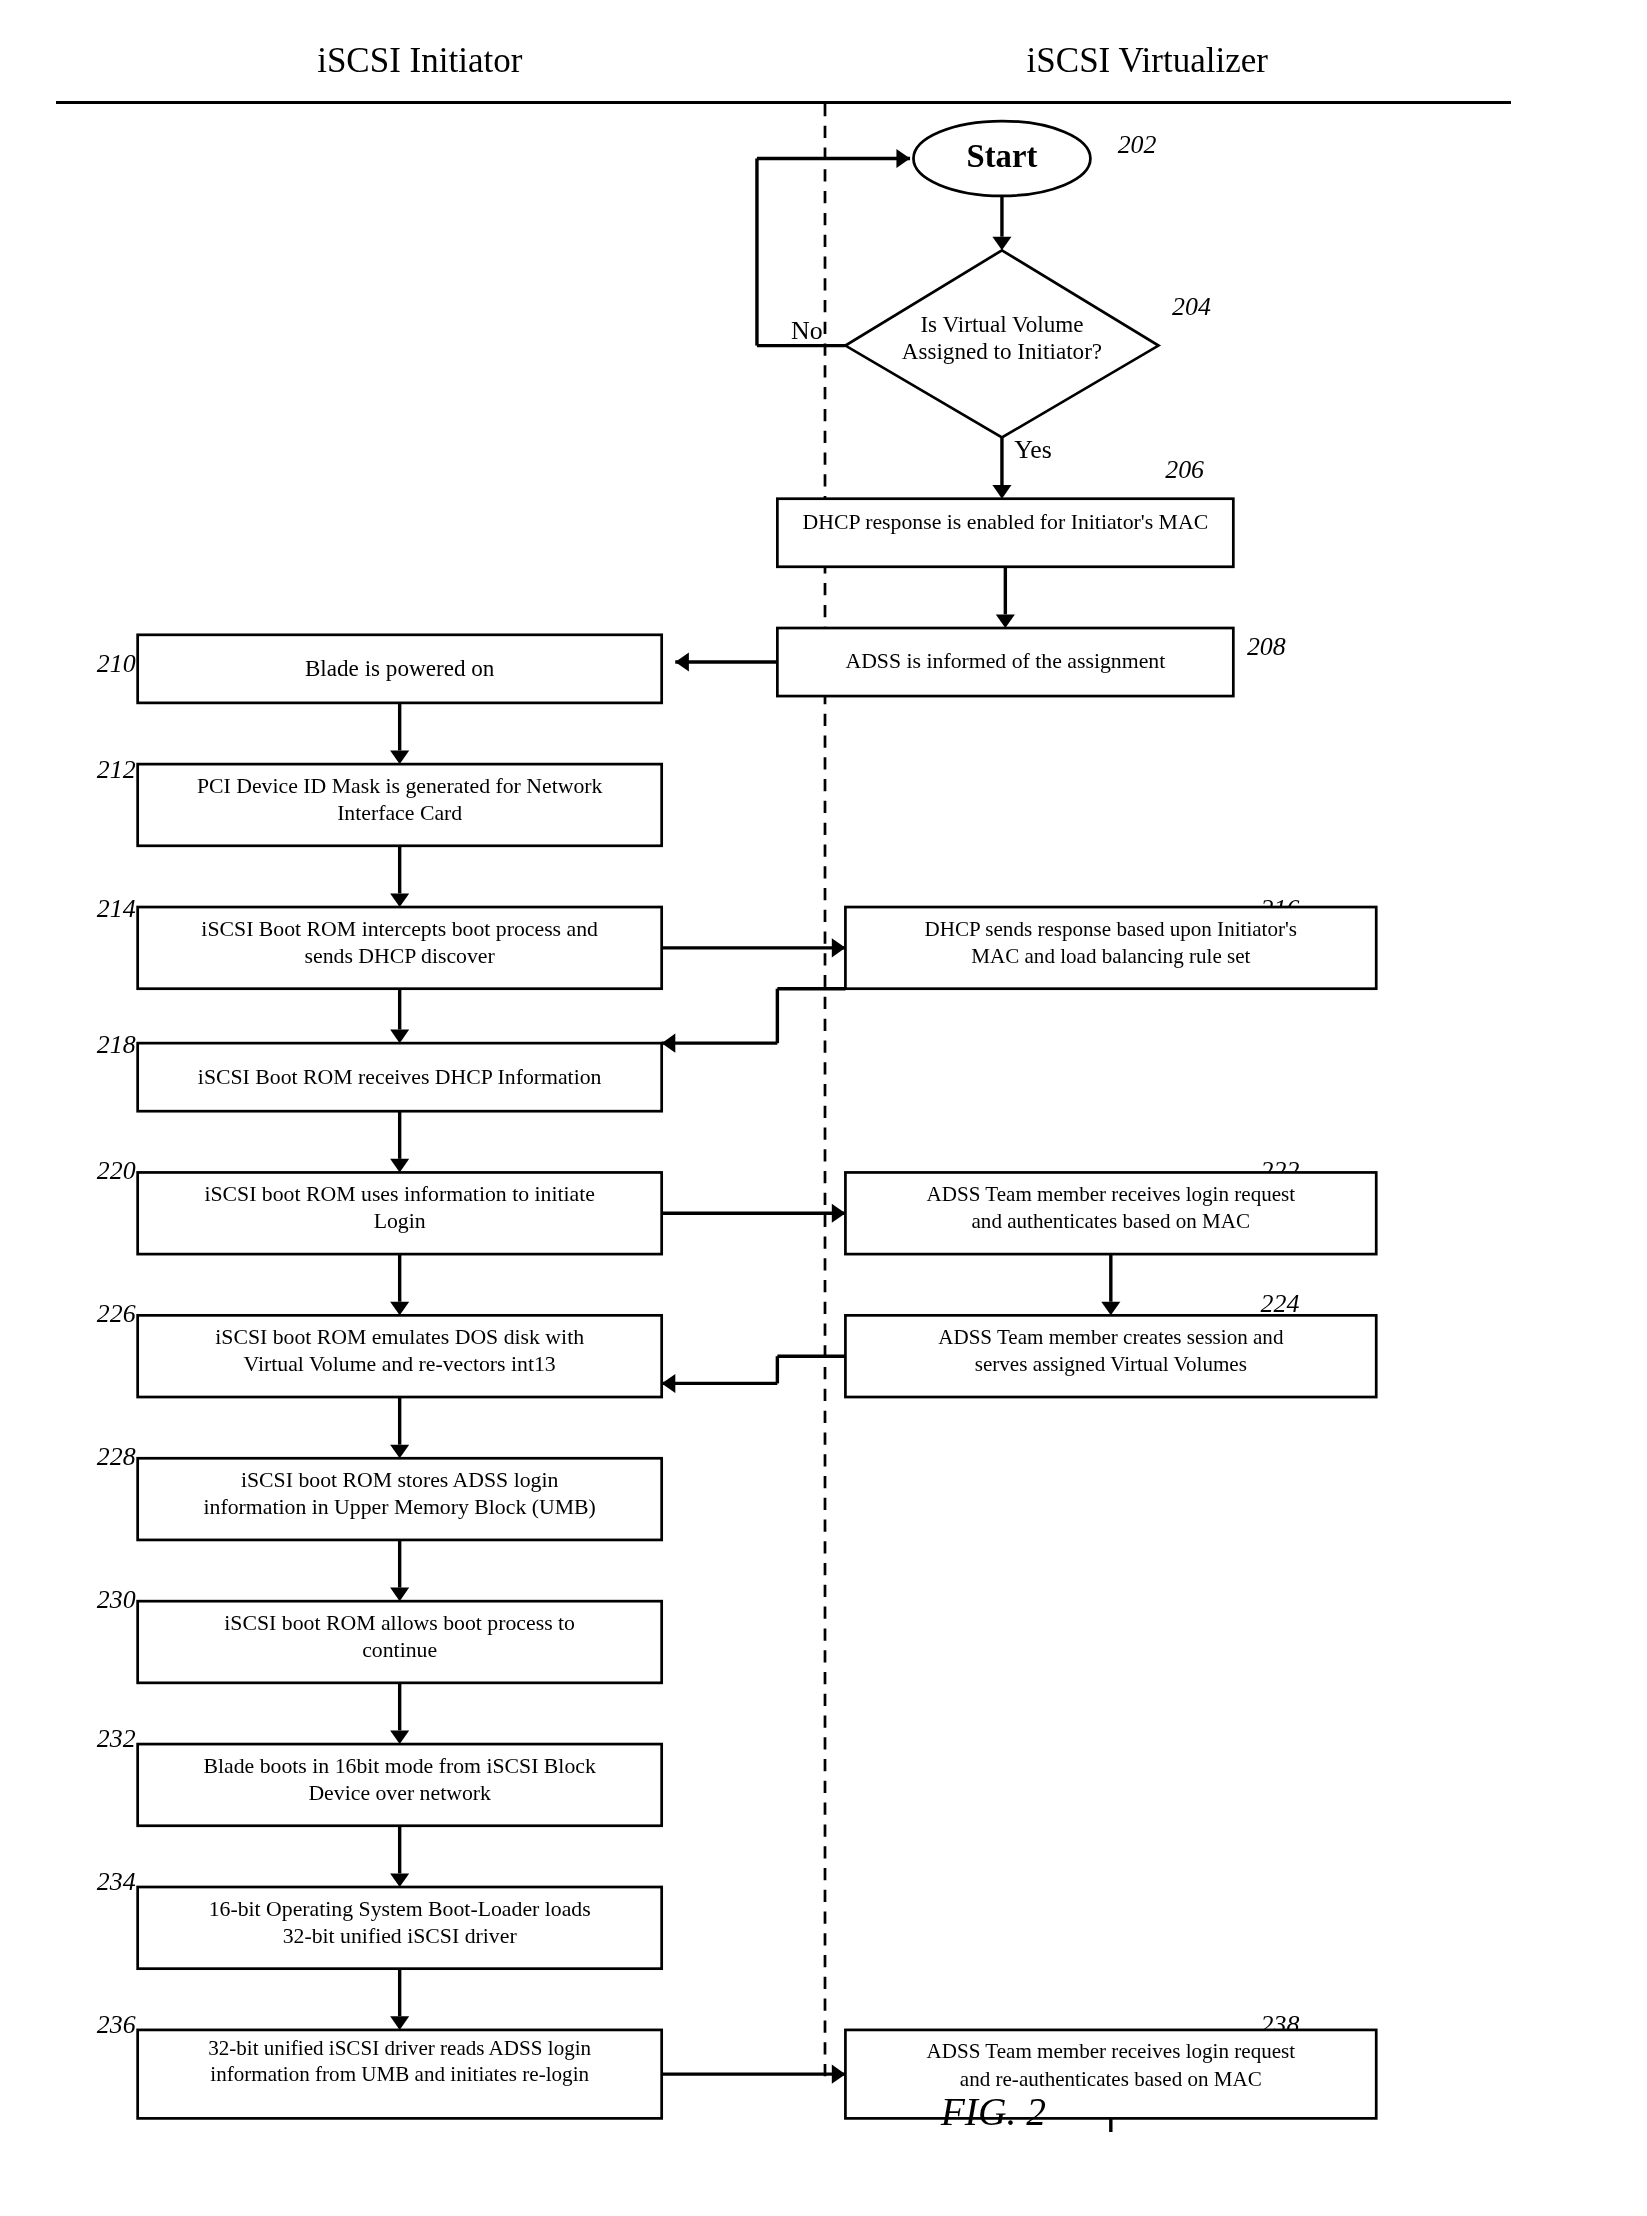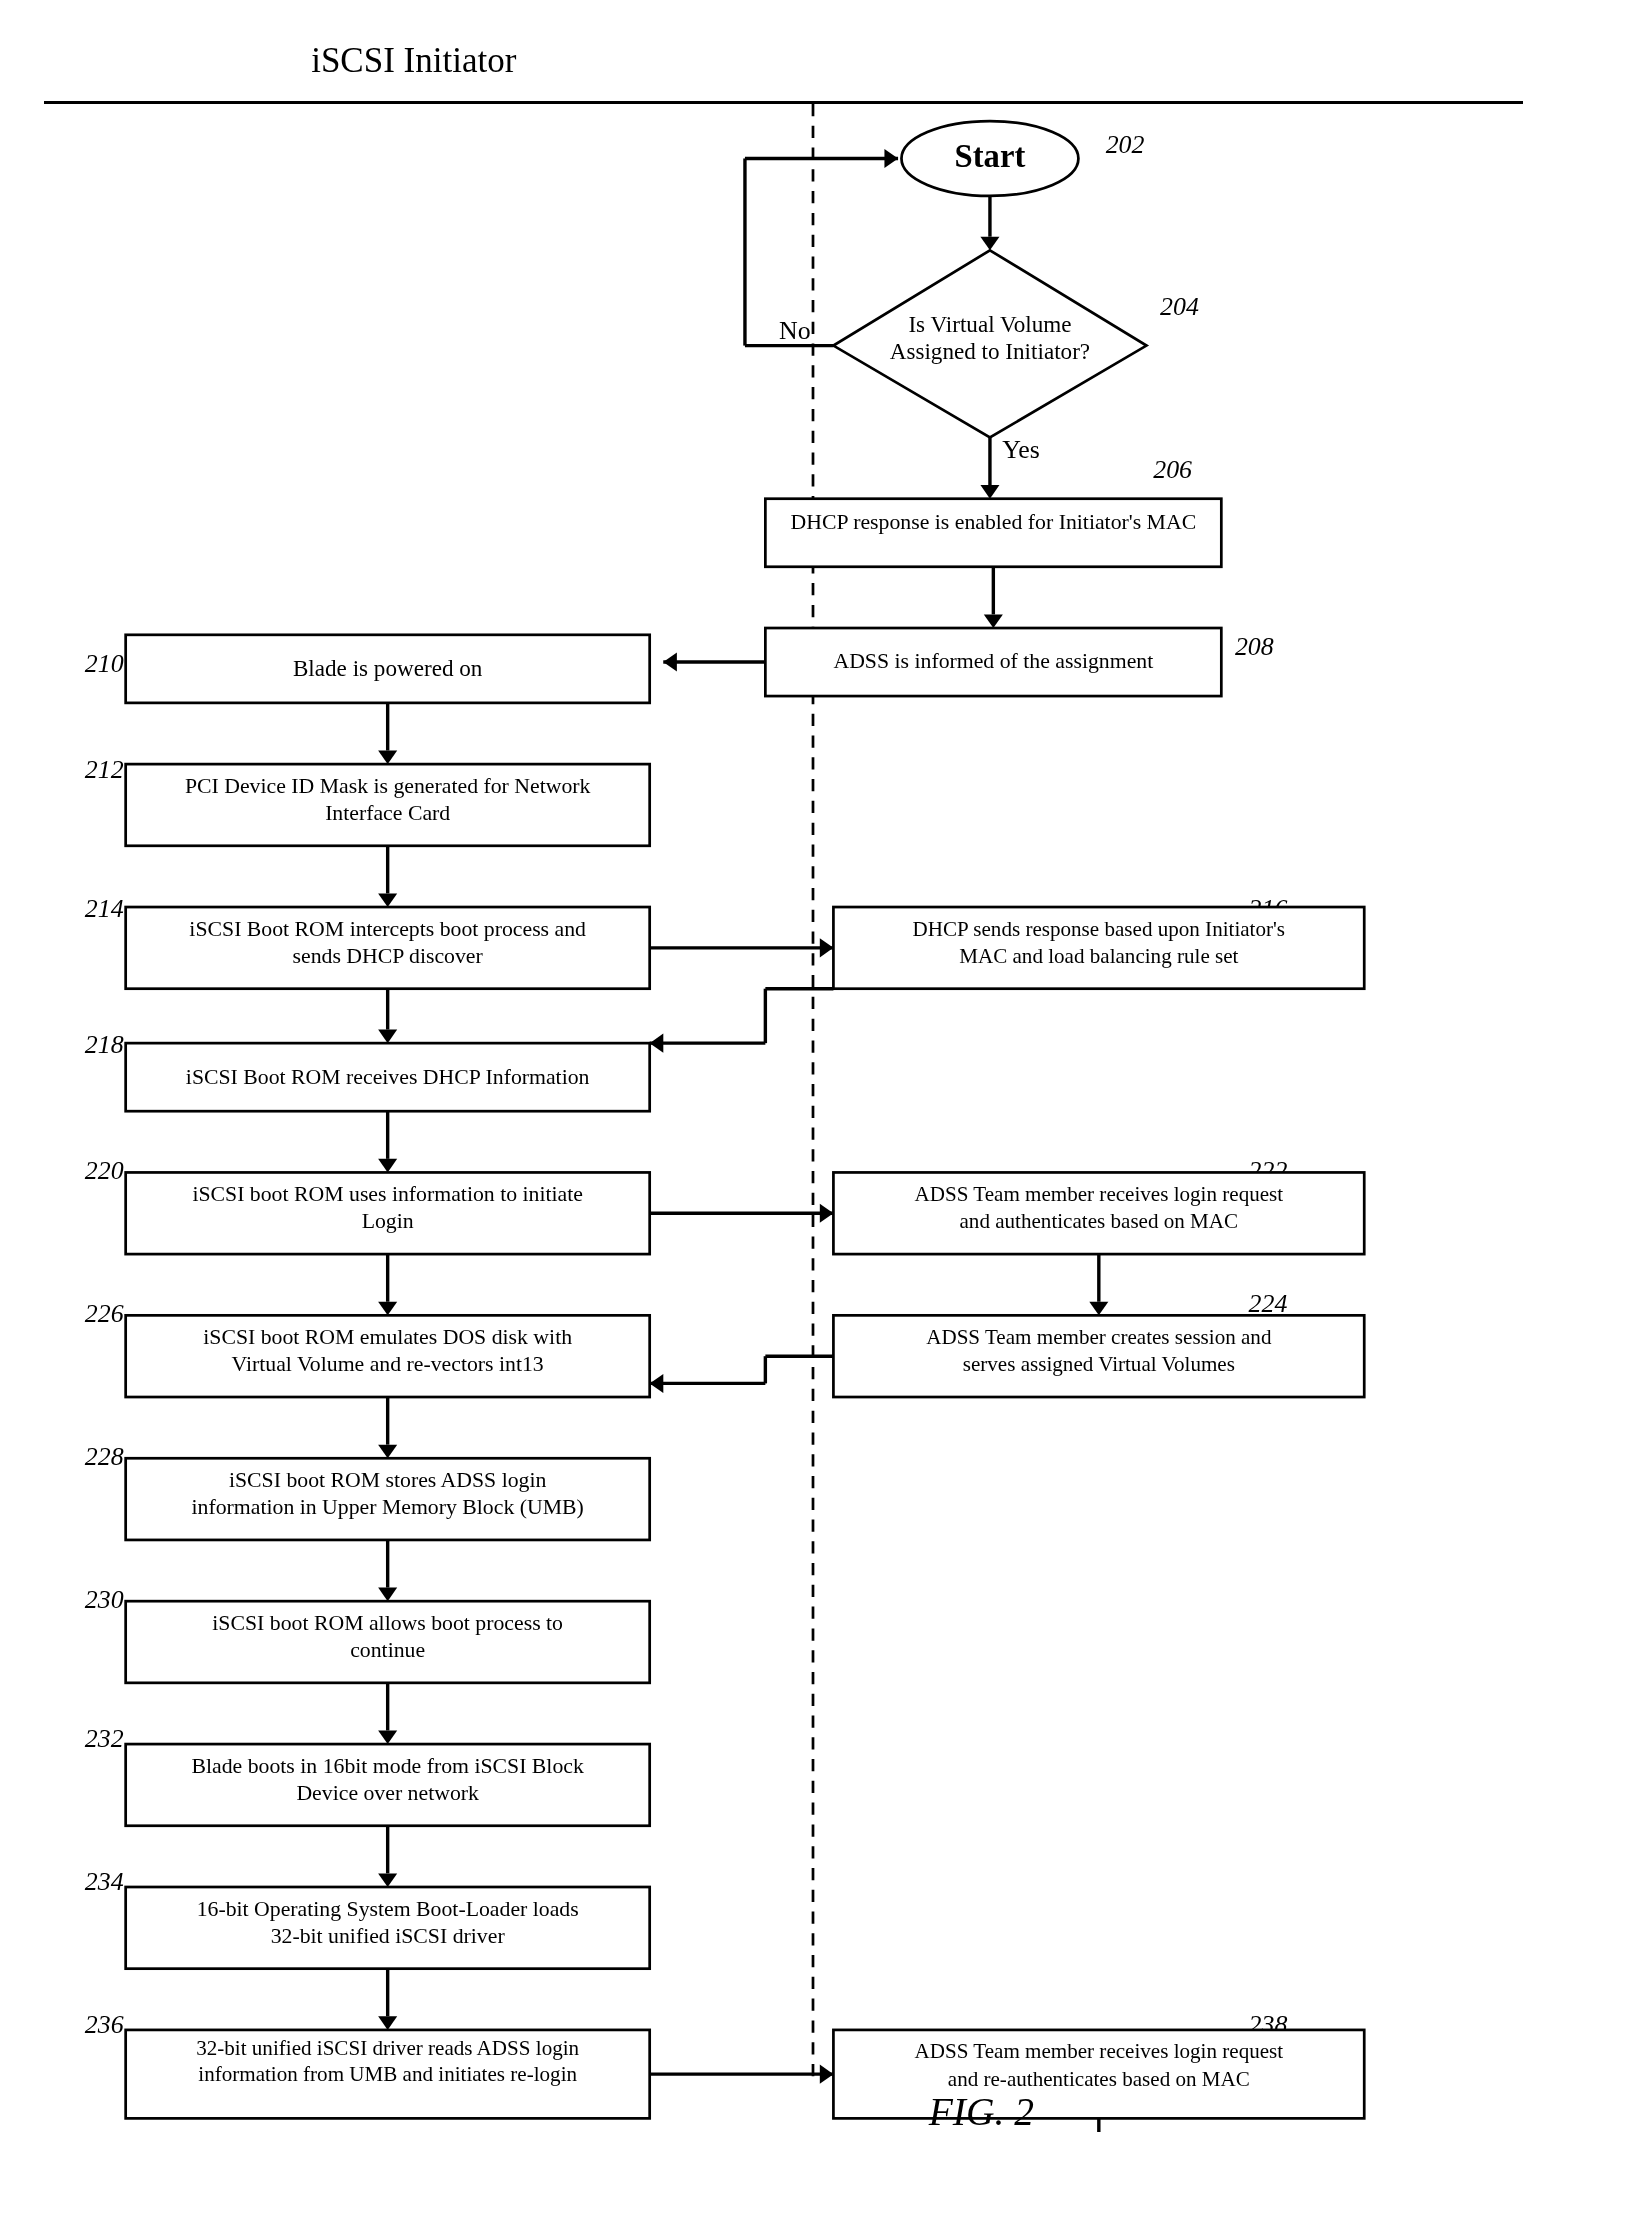--- a/index.html
+++ b/index.html
@@ -8,21 +8,21 @@
       font-family: 'Times New Roman', Times, serif;
       width: 1647px;
       min-height: 2216px;
       position: relative;
       overflow-x: hidden;
     }
     .page {
       width: 1567px;
       min-height: 2216px;
       position: relative;
-      padding: 41px 44px;
+      padding: 41px 56px;
     }
     
     .col-headers {
       display: flex;
       width: 100%;
       margin-bottom: 20.4px;
       position: relative;
     }
     .col-header {
       font-size: 35px;
@@ -45,20 +45,21 @@
       margin: 0 auto;
     }
   </style>
 </head>
 <body>
 
 <div class="page">
 
   <div class="col-headers">
     <div class="col-header col-left">iSCSI Initiator</div>
+    <div class="col-header col-right">iSCSI Virtualizer</div>
   </div>
   <div class="top-line"></div>
 
   <svg class="flowchart-svg" width="1538" height="2028" viewBox="0 0 2260 2980">
 
     <line x1="1130" y1="0" x2="1130" y2="2900" stroke="#000" stroke-width="4" stroke-dasharray="18,14"></line>
 
     <ellipse cx="1390" cy="80" rx="130" ry="55" fill="white" stroke="black" stroke-width="4"></ellipse>
     <text x="1390" y="92" font-size="48" font-weight="bold" text-anchor="middle" font-family="Times New Roman">Start</text>
 

